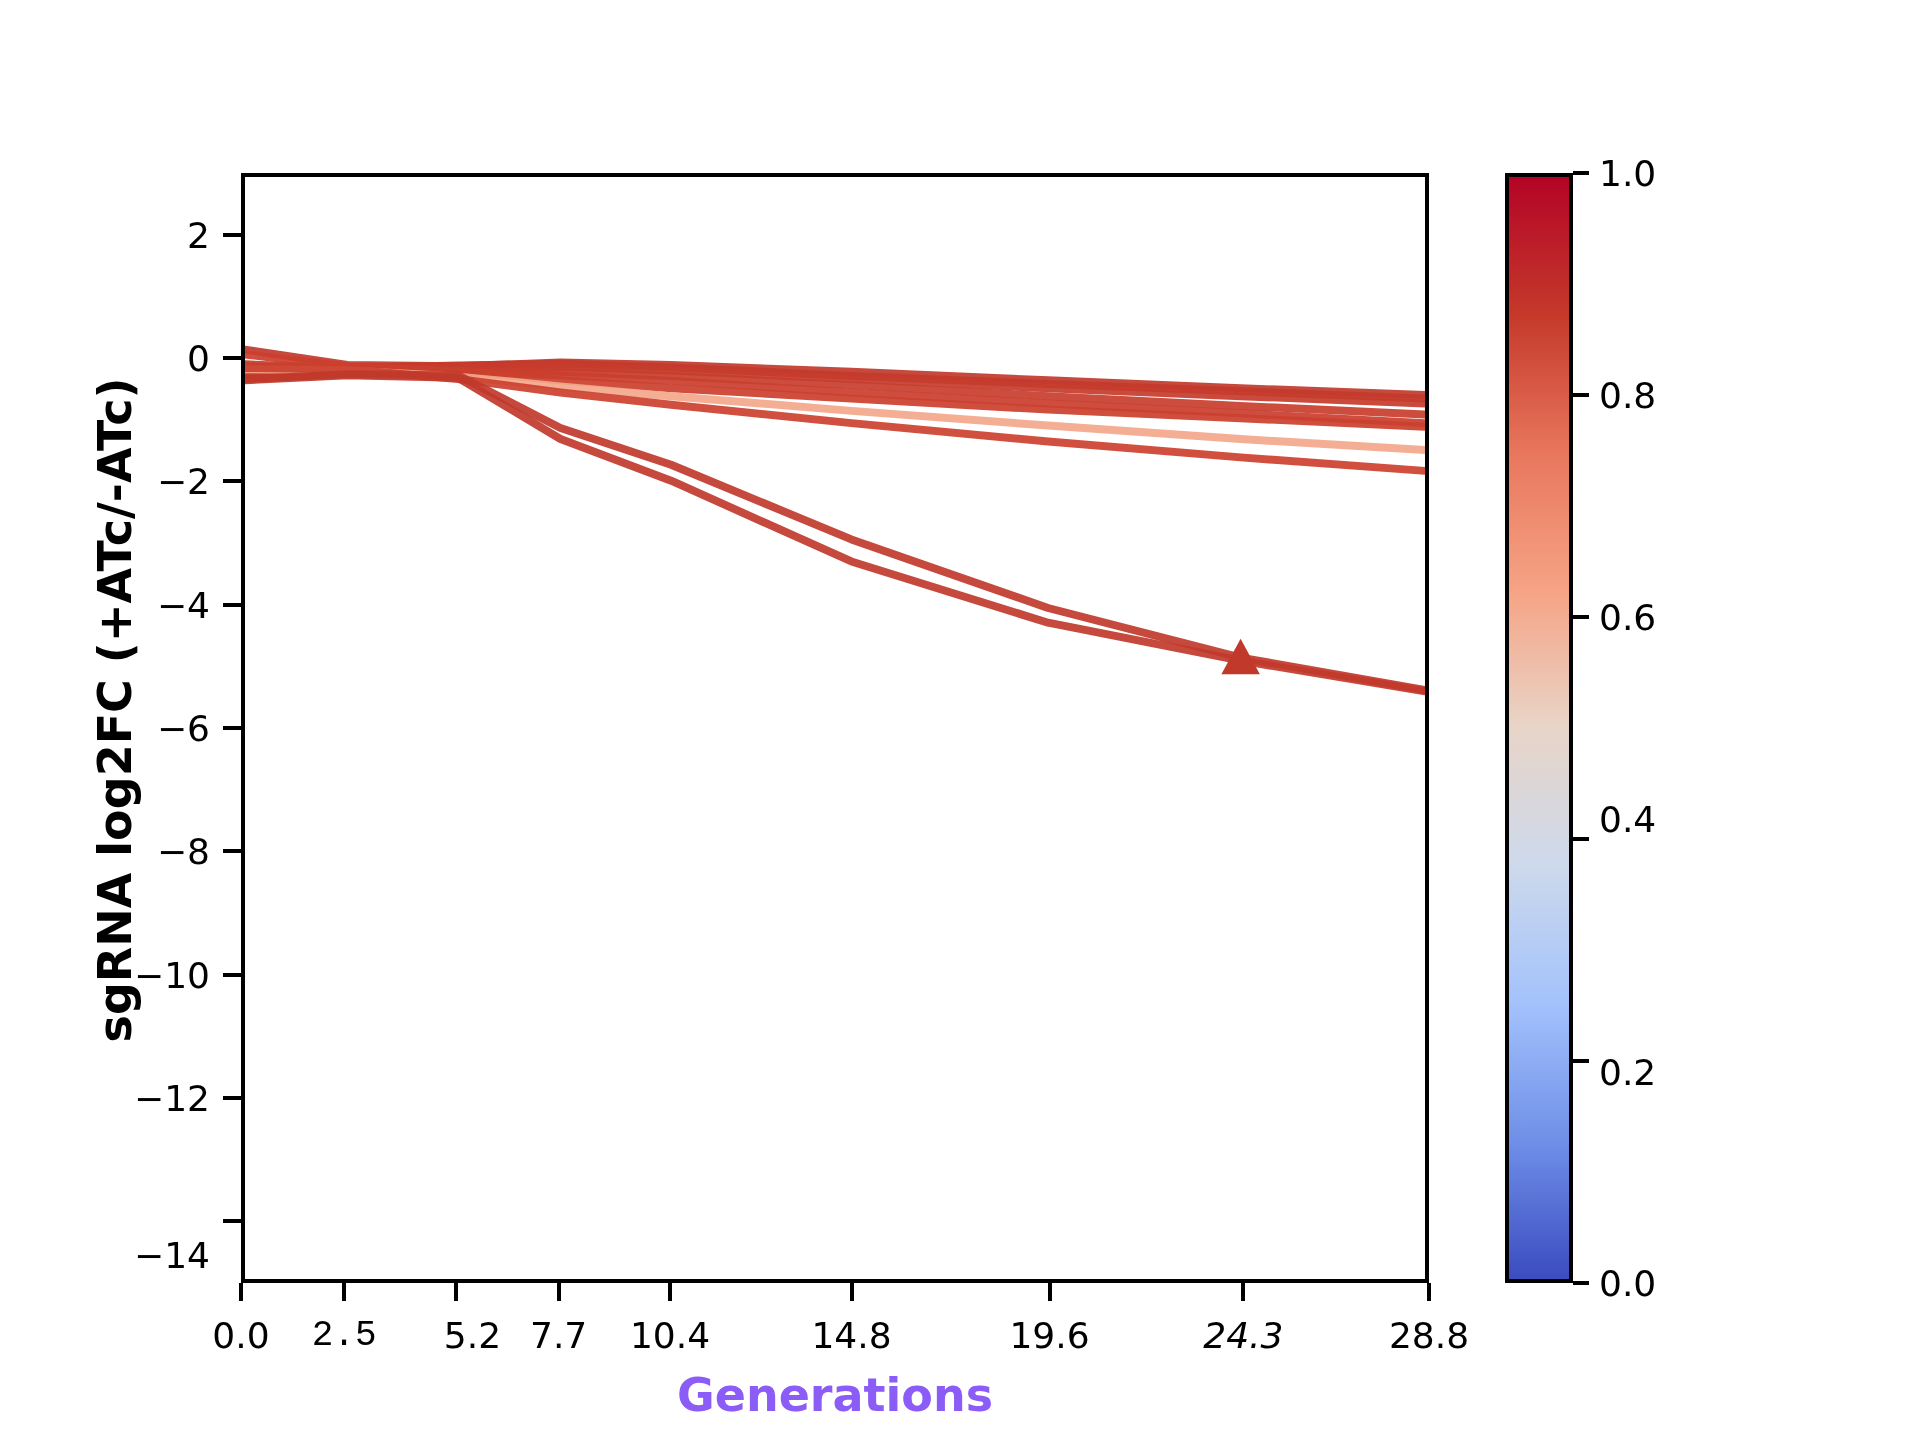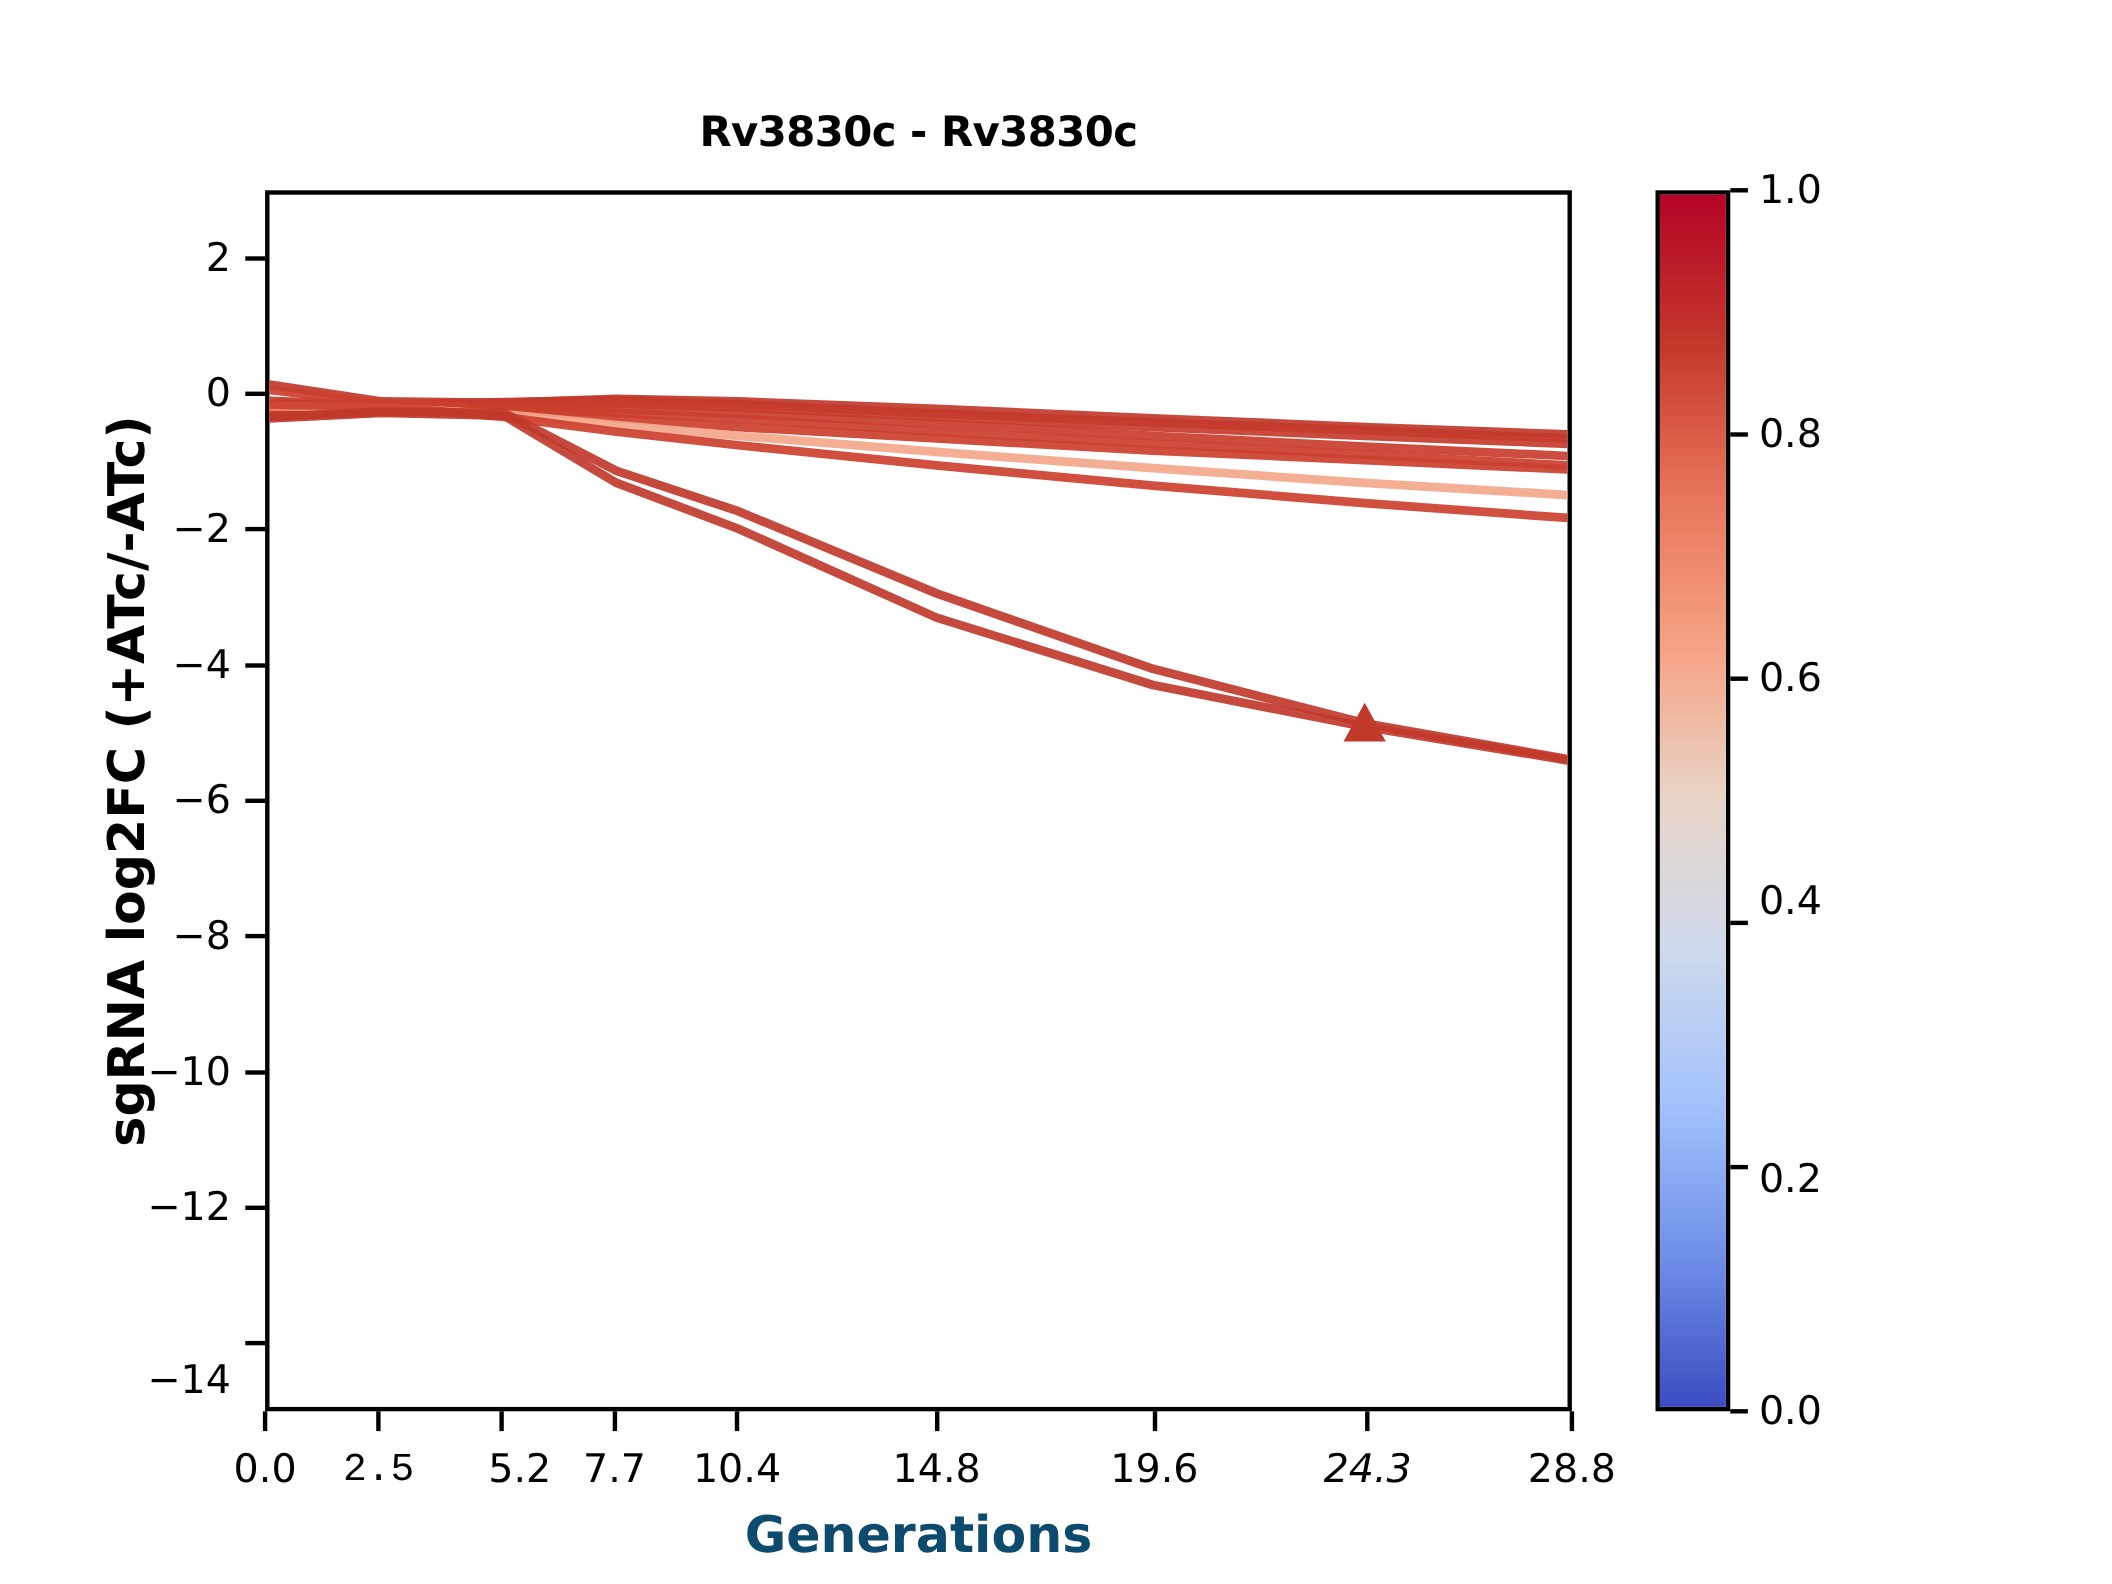--- a/index.html
+++ b/index.html
@@ -94,21 +94,21 @@
     transform: translateX(-50%);
   }
   #xaxis-label {
     position: absolute;
     left: 241px;
     top: 1368px;
     width: 1188px;
     text-align: center;
     font-size: 46px;
     font-weight: bold;
-    color: #0c4a6e;
+    color: #8b5cf6;
     font-family: "DejaVu Sans", sans-serif;
   }
   #yaxis-label {
     position: absolute;
     left: -440px;
     top: 683px;
     width: 1110px;
     text-align: center;
     font-size: 46px;
     font-weight: bold;
@@ -149,21 +149,20 @@
     color: #000000;
     white-space: nowrap;
     font-family: "DejaVu Sans", sans-serif;
   }
 </style>
 </head>
 <body>
 
 <div id="figure">
 
-  <div id="chart-title">Rv3830c - Rv3830c</div>
 
   <div id="plot-area">
     <svg id="lines-svg" viewBox="0 0 1188 1110" preserveAspectRatio="none">
         <path d="M0.00,173.90 L103.13,189.32 L214.50,190.55 L317.63,186.85 L429.00,189.32 L610.50,196.10 L808.50,204.73 L1002.38,212.75 L1188.00,219.53" fill="none" stroke="#c0392b" stroke-width="8" stroke-linecap="round" stroke-linejoin="round" opacity="0.92"></path>
         <path d="M0.00,188.70 L103.13,192.40 L214.50,189.93 L317.63,188.08 L429.00,191.78 L610.50,200.42 L808.50,208.43 L1002.38,215.83 L1188.00,223.23" fill="none" stroke="#c33b2c" stroke-width="8" stroke-linecap="round" stroke-linejoin="round" opacity="0.92"></path>
         <path d="M0.00,191.17 L103.13,193.63 L214.50,192.40 L317.63,191.17 L429.00,194.87 L610.50,203.50 L808.50,212.75 L1002.38,220.77 L1188.00,228.17" fill="none" stroke="#c63c2d" stroke-width="8" stroke-linecap="round" stroke-linejoin="round" opacity="0.92"></path>
         <path d="M0.00,198.57 L103.13,196.10 L214.50,194.87 L317.63,196.10 L429.00,200.42 L610.50,209.67 L808.50,220.77 L1002.38,230.63 L1188.00,239.27" fill="none" stroke="#c83d2d" stroke-width="8" stroke-linecap="round" stroke-linejoin="round" opacity="0.92"></path>
         <path d="M0.00,202.27 L103.13,197.33 L214.50,196.10 L317.63,199.80 L429.00,205.35 L610.50,217.07 L808.50,228.17 L1002.38,238.03 L1188.00,247.90" fill="none" stroke="#ca3e2e" stroke-width="8" stroke-linecap="round" stroke-linejoin="round" opacity="0.92"></path>
         <path d="M0.00,178.83 L103.13,191.17 L214.50,195.48 L317.63,204.73 L429.00,212.75 L610.50,223.23 L808.50,234.33 L1002.38,242.97 L1188.00,251.60" fill="none" stroke="#cb3f2e" stroke-width="8" stroke-linecap="round" stroke-linejoin="round" opacity="0.92"></path>
         <path d="M0.00,193.63 L103.13,194.87 L214.50,201.03 L317.63,210.90 L429.00,220.77 L610.50,235.57 L808.50,250.37 L1002.38,263.93 L1188.00,275.03" fill="none" stroke="#f3a78a" stroke-width="8" stroke-linecap="round" stroke-linejoin="round" opacity="0.92"></path>

